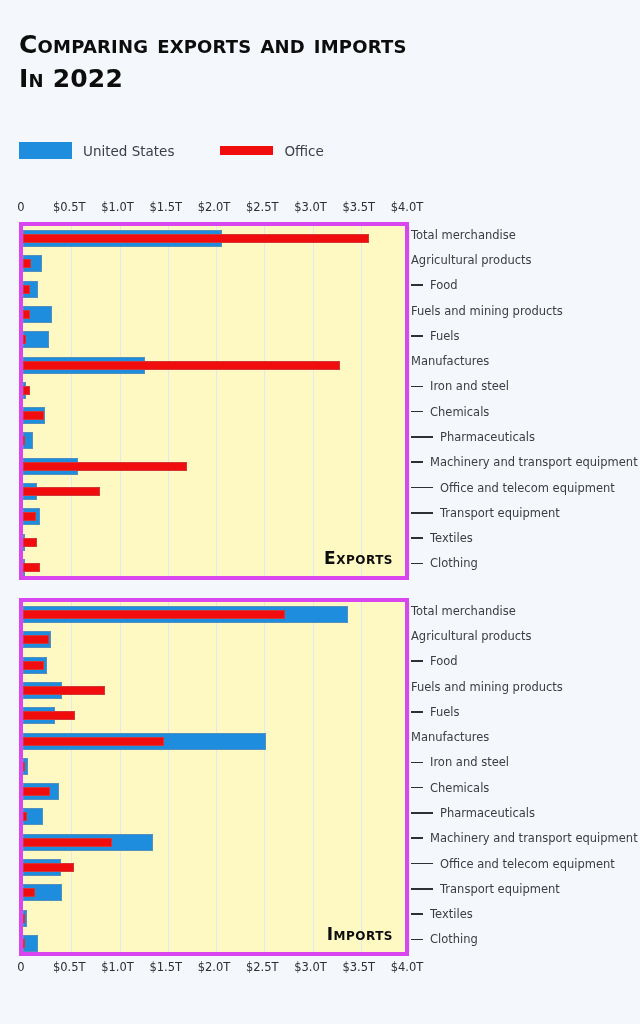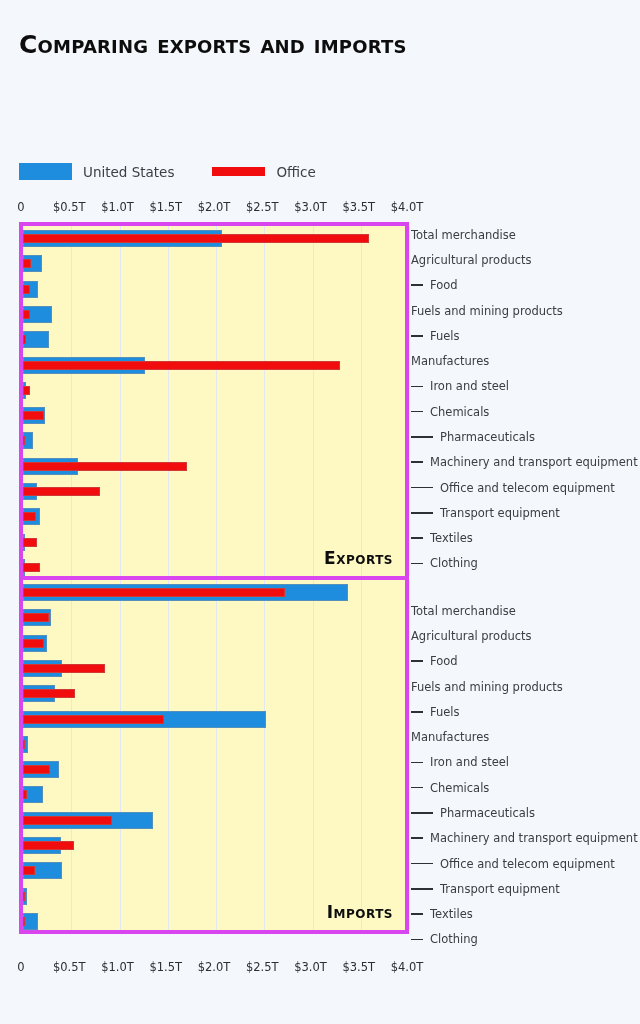--- a/index.html
+++ b/index.html
@@ -22,22 +22,22 @@
     letter-spacing: 0.2px;
     color: #0d0d0d;
     font-variant: small-caps;
     text-transform: lowercase;
   }
   .title .ln { display: block; }
   .title .ln::first-letter { text-transform: uppercase; }
 
   
   .legend {
-    position: absolute; left: 19px; top: 163px;
-    display: flex; align-items: center; gap: 0; justify-content: space-between;
+    position: absolute; left: 19px; top: 142px;
+    display: flex; align-items: center; gap: 8px; justify-content: space-between;
   }
   .legend-item { display: flex; align-items: center; }
   .legend-item + .legend-item { margin-left: 38px; }
   .swatch-us { width: 53px; height: 17px; background: #1f8ddd; }
   .swatch-cn { width: 53px; height: 9px;  background: #f10d0d; }
   .legend-label {
     margin-left: 11px; font-size: 13.5px; color: #3b3f45;
     font-family: "DejaVu Sans", sans-serif;
   }
 
@@ -113,20 +113,21 @@
   .footer-left::first-letter, .footer-right::first-letter { text-transform: uppercase; }
   .link { color: #4aa8e8; }
 </style>
 </head>
 <body>
 
 <div class="page">
 
   <div class="title">
     <span class="ln">Comparing Exports and Imports</span>
+    <span class="ln">in 2022</span>
   </div>
 
   <div class="legend">
     <div class="legend-item">
       <span class="swatch-us"></span>
       <span class="legend-label">United States</span>
     </div>
     <div class="legend-item">
       <span class="swatch-cn"></span>
       <span class="legend-label">Office</span>
@@ -264,21 +265,21 @@
       <div class="cat lvl1" style="top: 309.071px;">
         <span class="dash"></span>
         <span class="cat-text">Textiles</span>
       </div>
       <div class="cat lvl1" style="top: 334.357px;">
         <span class="dash"></span>
         <span class="cat-text">Clothing</span>
       </div>
     </div>
 
-  <div class="panel" id="panel-1" style="top:576px; height:358px;">
+  <div class="panel" id="panel-1" style="top:598px; height:358px;">
     <div class="gridlines">
         <div class="gridline" style="left: 48.25px;"></div>
         <div class="gridline" style="left: 96.5px;"></div>
         <div class="gridline" style="left: 144.75px;"></div>
         <div class="gridline" style="left: 193px;"></div>
         <div class="gridline" style="left: 241.25px;"></div>
         <div class="gridline" style="left: 289.5px;"></div>
         <div class="gridline" style="left: 337.75px;"></div>
         <div class="gridline" style="left: 386px;"></div>
       </div>

